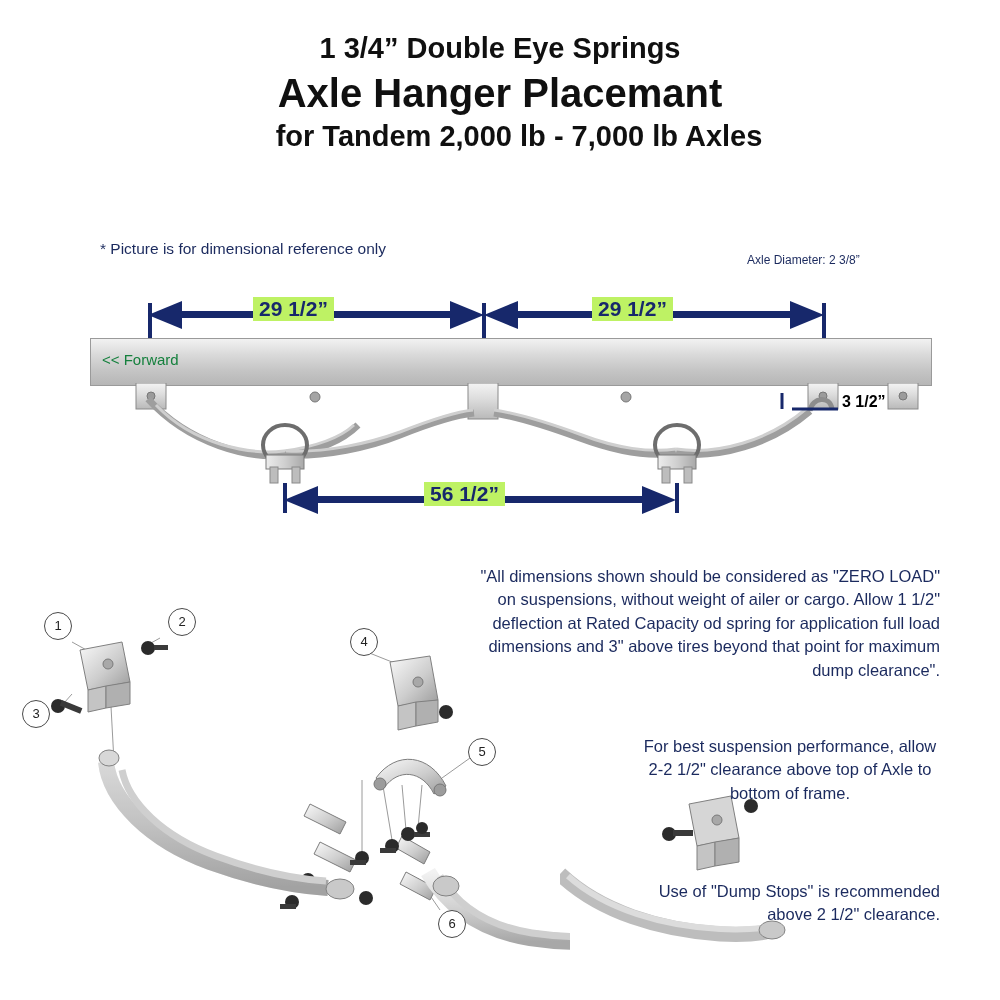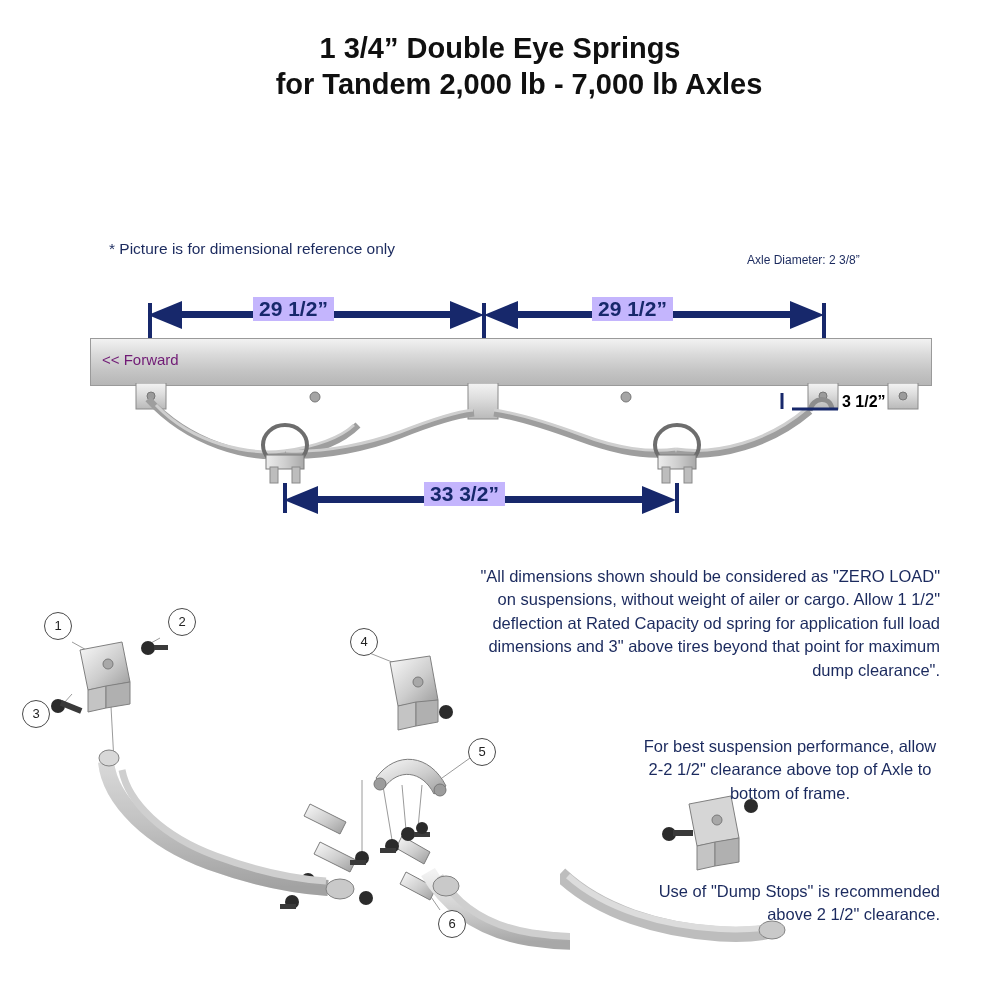--- a/index.html
+++ b/index.html
@@ -12,41 +12,41 @@
     overflow:hidden;
   }
   .page{position:relative;width:1000px;height:1000px;}
 
   
   .title-block{position:absolute;top:32px;left:0;width:1000px;text-align:center;}
   .title-1{font-size:29px;font-weight:bold;color:#101010;letter-spacing:0px;line-height:1.15;}
   .title-2{font-size:40px;font-weight:bold;color:#101010;line-height:1.2;margin-top:4px;}
   .title-3{font-size:29px;font-weight:bold;color:#101010;line-height:1.2;margin-top:2px;padding-left:38px;}
 
-  .note-ref{position:absolute;left:109px;top:240px;font-size:15.5px;color:#1b2a5e;}
+  .note-ref{position:absolute;left:100px;top:240px;font-size:15.5px;color:#1b2a5e;}
   .axle-dia{position:absolute;left:718px;top:253px;font-size:12px;color:#1b2a5e;margin-left:29px;}
 
   
   .top-drawing{position:absolute;left:70px;top:285px;width:870px;height:260px;}
 
   .frame-bar{
     position:absolute;left:20px;top:53px;width:840px;height:46px;
     background:linear-gradient(to bottom,#f2f2f2 0%,#d9d9d9 35%,#c4c4c4 70%,#b6b6b6 100%);
     border:1px solid #9a9a9a;
   }
-  .forward-label{position:absolute;left:32px;top:66px;font-size:15px;color:#701a75;font-weight:normal;}
+  .forward-label{position:absolute;left:32px;top:66px;font-size:15px;color:#15803d;font-weight:normal;}
 
   .tick{position:absolute;width:4px;background:#17286b;}
 
   .dimline{position:absolute;height:0;}
   .dimline .bar{position:absolute;top:0;height:7px;background:#17286b;}
   .arrow-l,.arrow-r{position:absolute;width:0;height:0;border-top:14px solid transparent;border-bottom:14px solid transparent;}
   .arrow-l{border-right:34px solid #17286b;}
   .arrow-r{border-left:34px solid #17286b;}
-  .dim-text{position:absolute;font-size:21px;font-weight:bold;color:#17286b;background:#c4b5fd;padding:0 6px;text-align:right;}
+  .dim-text{position:absolute;font-size:21px;font-weight:bold;color:#17286b;background:#bef264;padding:0 6px;text-align:right;}
 
   .small-dim-text{position:absolute;font-size:16px;font-weight:bold;color:#000000;}
 
   
   svg{display:block;}
 
   
   .exploded{position:absolute;left:10px;top:590px;width:560px;height:400px;}
 
   
@@ -60,20 +60,21 @@
     font-size:13px;text-align:center;line-height:25px;
   }
 </style>
 </head>
 <body>
 
 <div class="page">
 
   <div class="title-block">
     <div class="title-1">1 3/4” Double Eye Springs</div>
+    <div class="title-2">Axle Hanger Placemant</div>
     <div class="title-3">for Tandem 2,000 lb - 7,000 lb Axles</div>
   </div>
 
   <div class="note-ref">* Picture is for dimensional reference only</div>
   <div class="axle-dia">Axle Diameter: 2 3/8”</div>
 
   <div class="top-drawing">
 
     <div class="tick" style="left:78px;top:18px;height:36px;"></div>
     <div class="tick" style="left:412px;top:18px;height:36px;"></div>
@@ -164,21 +165,21 @@
     </svg>
 
     <div class="small-dim-text" style="left:772px;top:108px;">3 1/2”</div>
 
     <div class="tick" style="left:213px;top:198px;height:30px;"></div>
     <div class="tick" style="left:605px;top:198px;height:30px;"></div>
     <div class="dimline" style="left:214px;top:211px;width:392px;">
       <div class="arrow-l" style="left:0;top:-10px;"></div>
       <div class="bar" style="left:30px;width:334px;"></div>
       <div class="arrow-r" style="left:358px;top:-10px;"></div>
-      <div class="dim-text" style="left:140px;top:-14px;">33 3/2”</div>
+      <div class="dim-text" style="left:140px;top:-14px;">56 1/2”</div>
     </div>
   </div>
 
   <div class="exploded">
     <svg width="560" height="400" viewBox="0 0 560 400">
       <defs>
         <linearGradient id="leaf" x1="0" y1="0" x2="0" y2="1">
           <stop offset="0%" stop-color="#f2f2f2"></stop>
           <stop offset="50%" stop-color="#d2d2d2"></stop>
           <stop offset="100%" stop-color="#a8a8a8"></stop>

